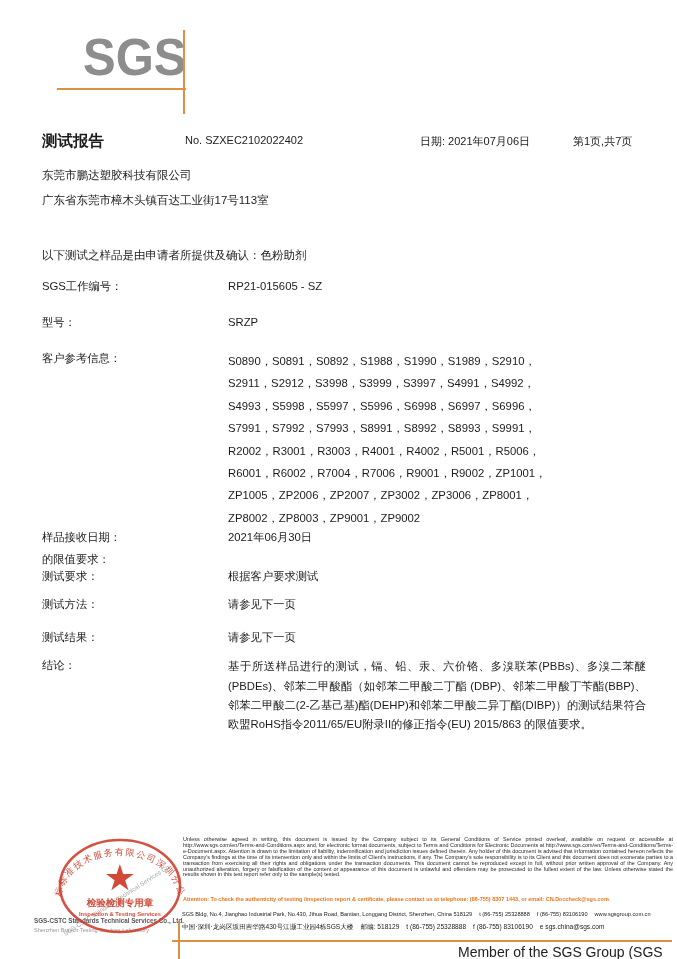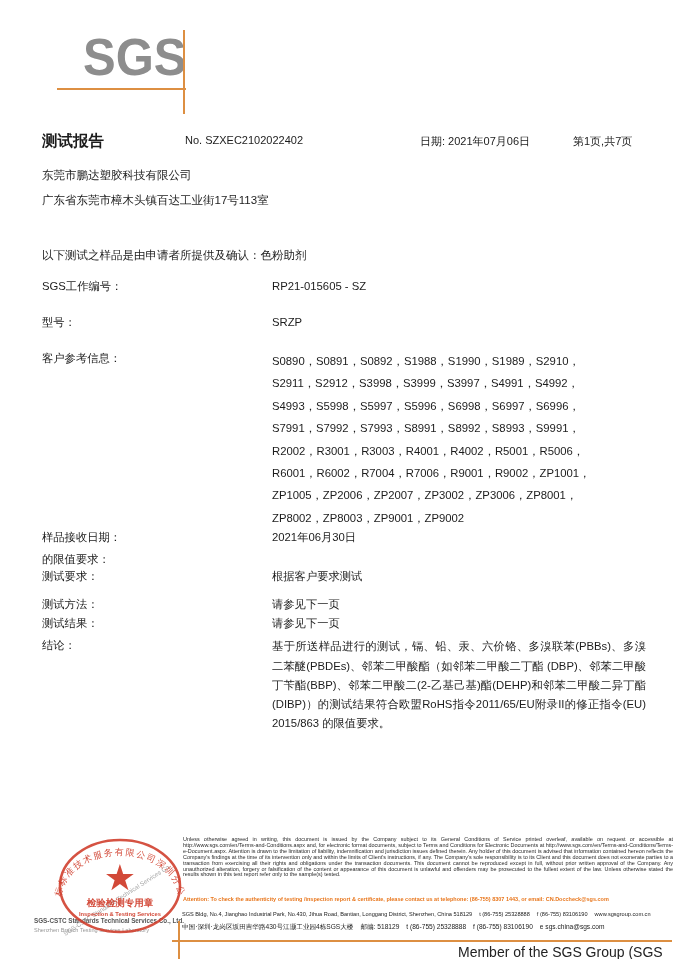--- a/index.html
+++ b/index.html
@@ -15,25 +15,25 @@
   .title-row{position:absolute;left:0;top:131px;width:677px;height:20px;}
   .doc-title{position:absolute;left:42px;top:0;font-size:15.5px;font-weight:bold;}
   .doc-no{position:absolute;left:185px;top:3px;font-size:11px;}
   .doc-date{position:absolute;left:420px;top:3px;font-size:11px;}
   .doc-pages{position:absolute;left:557px;top:3px;font-size:11px;margin-left:16px;}
   
   .applicant{position:absolute;left:42px;top:163px;font-size:11.5px;line-height:25px;}
   .intro{position:absolute;left:42px;top:248px;font-size:11.5px;}
   
   .fields{position:absolute;left:42px;top:278px;width:604px;}
-  .frow{display:flex;font-size:11.3px;line-height:16px;gap:44px;}
+  .frow{display:flex;font-size:11.3px;line-height:16px;}
   .frow .lbl{width:186px;flex:0 0 186px;}
   .frow .val{flex:1;}
   .mt7{margin-top:20px}.mt6{margin-top:6px}.mt5{margin-top:1px}
-  .mt4{margin-top:12px}.mt3{margin-top:3px}.mt10{margin-top:6px}
+  .mt4{margin-top:12px}.mt3{margin-top:17px}.mt10{margin-top:12px}
   .ref-lines div{line-height:22.4px;}
   .conclusion-val{line-height:19.3px;width:444px;text-align:justify;}
   
   .legal{position:absolute;left:183px;top:837px;width:490px;font-size:5.45px;
     line-height:5.9px;text-align:justify;color:#2a2a2a;}
   .attention{position:absolute;left:183px;top:896px;width:490px;font-size:5.5px;
     line-height:6.2px;font-weight:bold;color:#e8761c;}
   .addr{position:absolute;left:182px;width:492px;display:flex;align-items:baseline;
     white-space:nowrap;color:#222;}
   .addr-en{top:911px;font-size:5.6px;}

